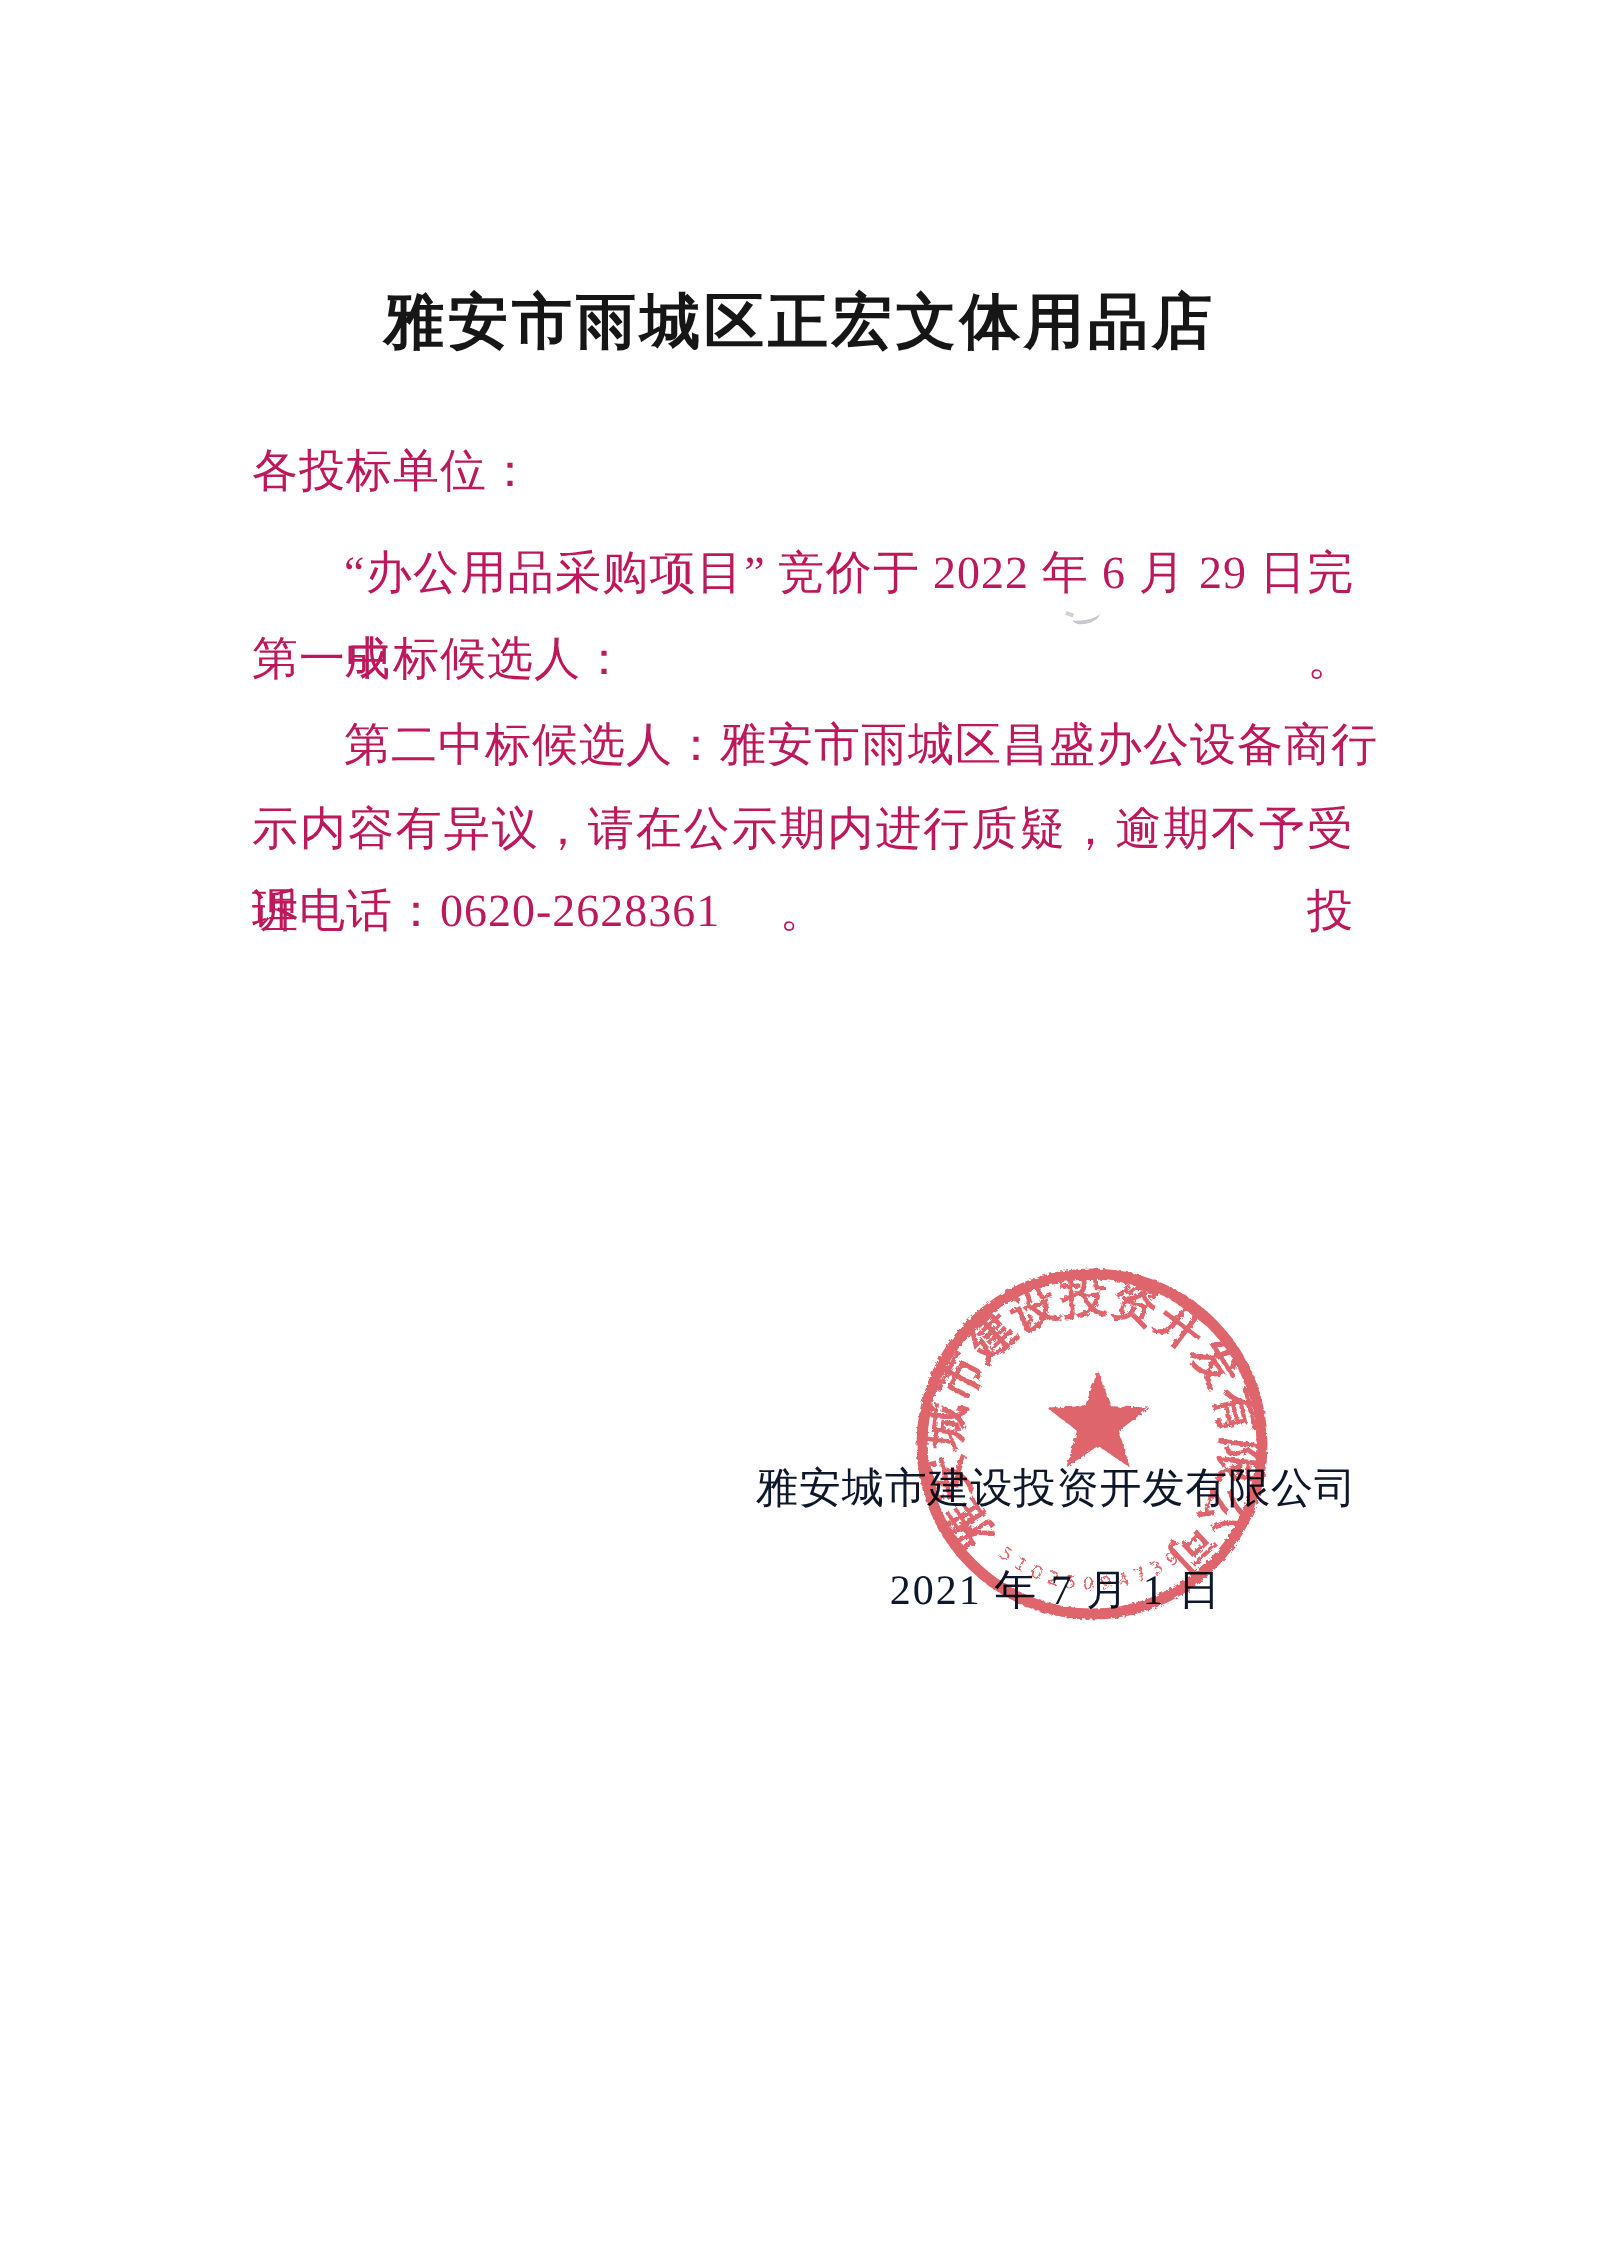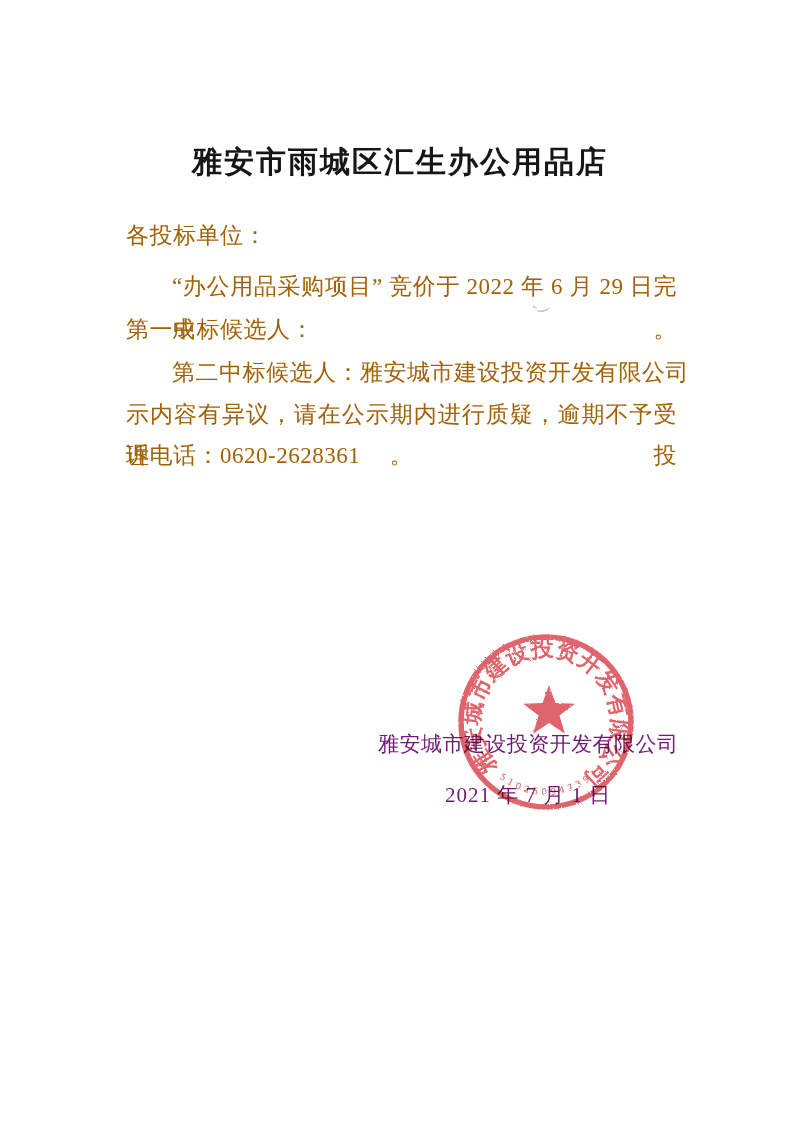--- a/index.html
+++ b/index.html
@@ -24,21 +24,21 @@
     color: #161616;
   }
 
   .body-lines {
     position: absolute;
     left: 126px;
     top: 214px;
     width: 551px;
     font-size: 23px;
     letter-spacing: 0.5px;
-    color: #a16207;
+    color: #be185d;
   }
   .body-line {
     line-height: 43px;
     height: 43px;
     white-space: nowrap;
     overflow: visible;
   }
   .body-line.indent { padding-left: 46px; }
   .body-line.fill {
     white-space: normal;
@@ -48,21 +48,21 @@
   .body-line.para2 { margin-top: 8px; }
   .body-line.tight { line-height: 41px; height: 41px; }
   .body-line.pull { margin-top: -3px; }
 
   .signature {
     position: absolute;
     right: 122px;
     top: 731px;
     width: 300px;
     font-size: 21px;
-    color: #701a75;
+    color: #0f172a;
   }
   .sig-company {
     line-height: 26px;
     text-align: justify;
     text-align-last: justify;
   }
   .sig-date {
     margin-top: 25px;
     line-height: 26px;
     text-align: center;
@@ -98,27 +98,27 @@
     width: 4px; height: 2px;
     background: #a6adb4;
     transform: rotate(28deg);
   }
 </style>
 </head>
 <body>
 
 <div class="page">
 
-  <h1 class="doc-title">雅安市雨城区汇生办公用品店</h1>
+  <h1 class="doc-title">雅安市雨城区正宏文体用品店</h1>
 
   <div class="body-lines">
       <div class="body-line">各投标单位：</div>
       <div class="body-line indent fill para2">“办公用品采购项目” 竞价于 2022 年 6 月 29 日完成。</div>
       <div class="body-line">第一中标候选人：</div>
-      <div class="body-line indent">第二中标候选人：雅安城市建设投资开发有限公司</div>
+      <div class="body-line indent">第二中标候选人：雅安市雨城区昌盛办公设备商行</div>
       <div class="body-line fill tight">示内容有异议，请在公示期内进行质疑，逾期不予受理。投</div>
       <div class="body-line tight">诉电话：0620-2628361</div>
     </div>
 
   <div class="signature">
     <div class="sig-company">雅安城市建设投资开发有限公司</div>
     <div class="sig-date">2021 年 7 月 1 日</div>
   </div>
 
   <svg class="seal" viewBox="0 0 220 220" xmlns="http://www.w3.org/2000/svg">

